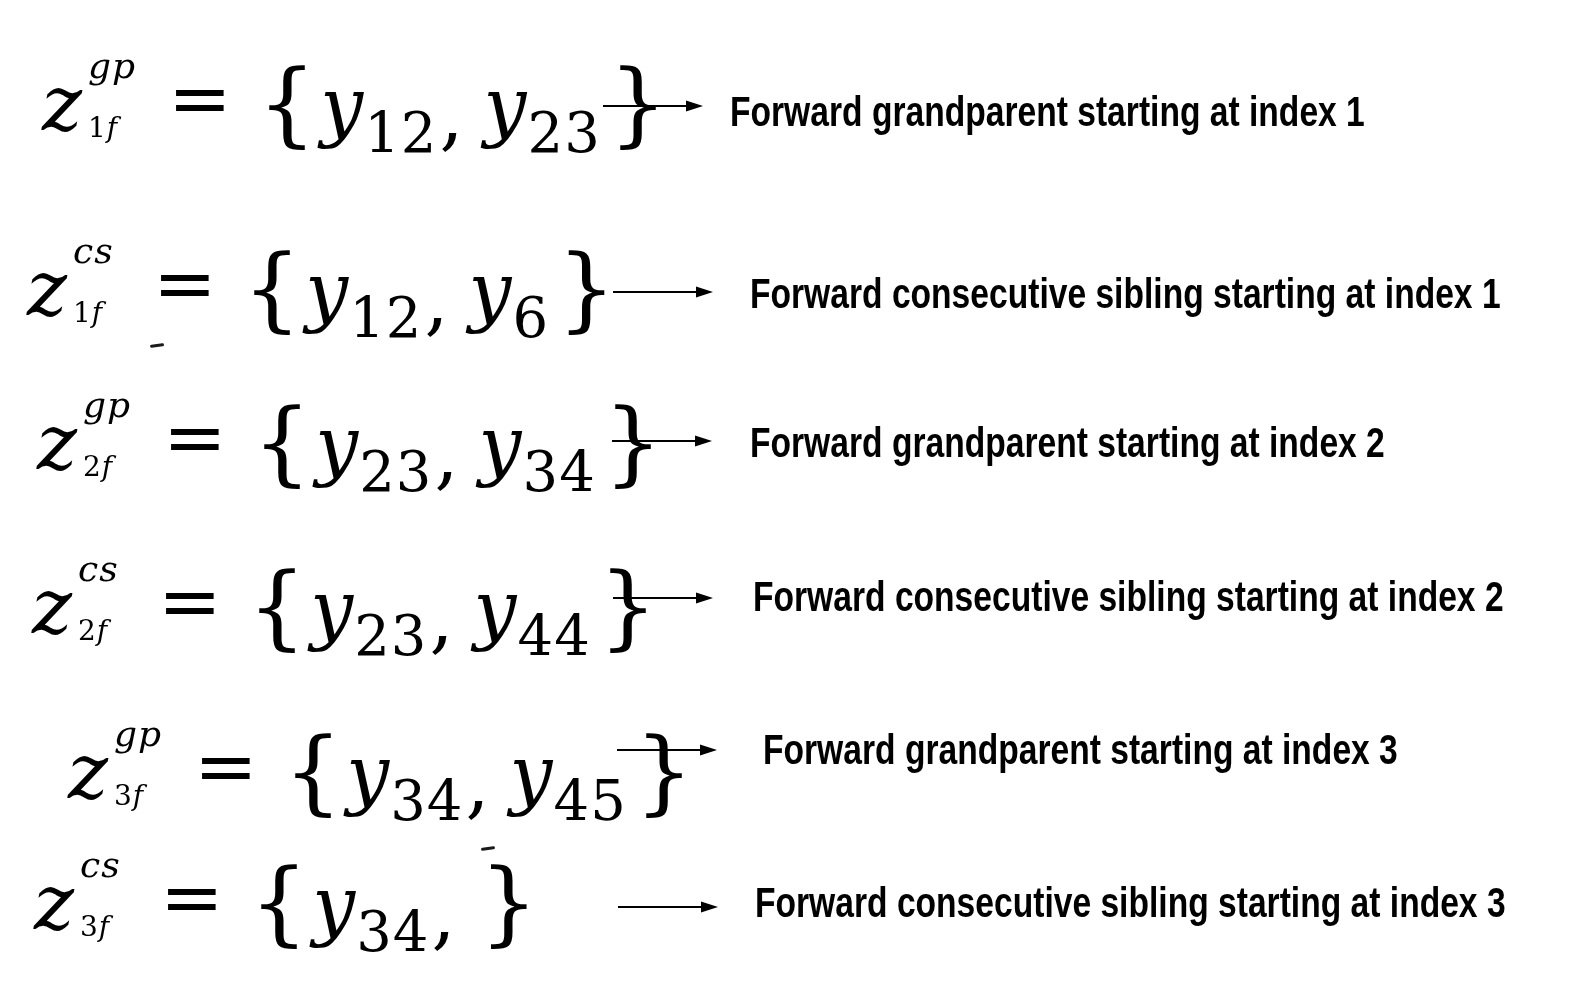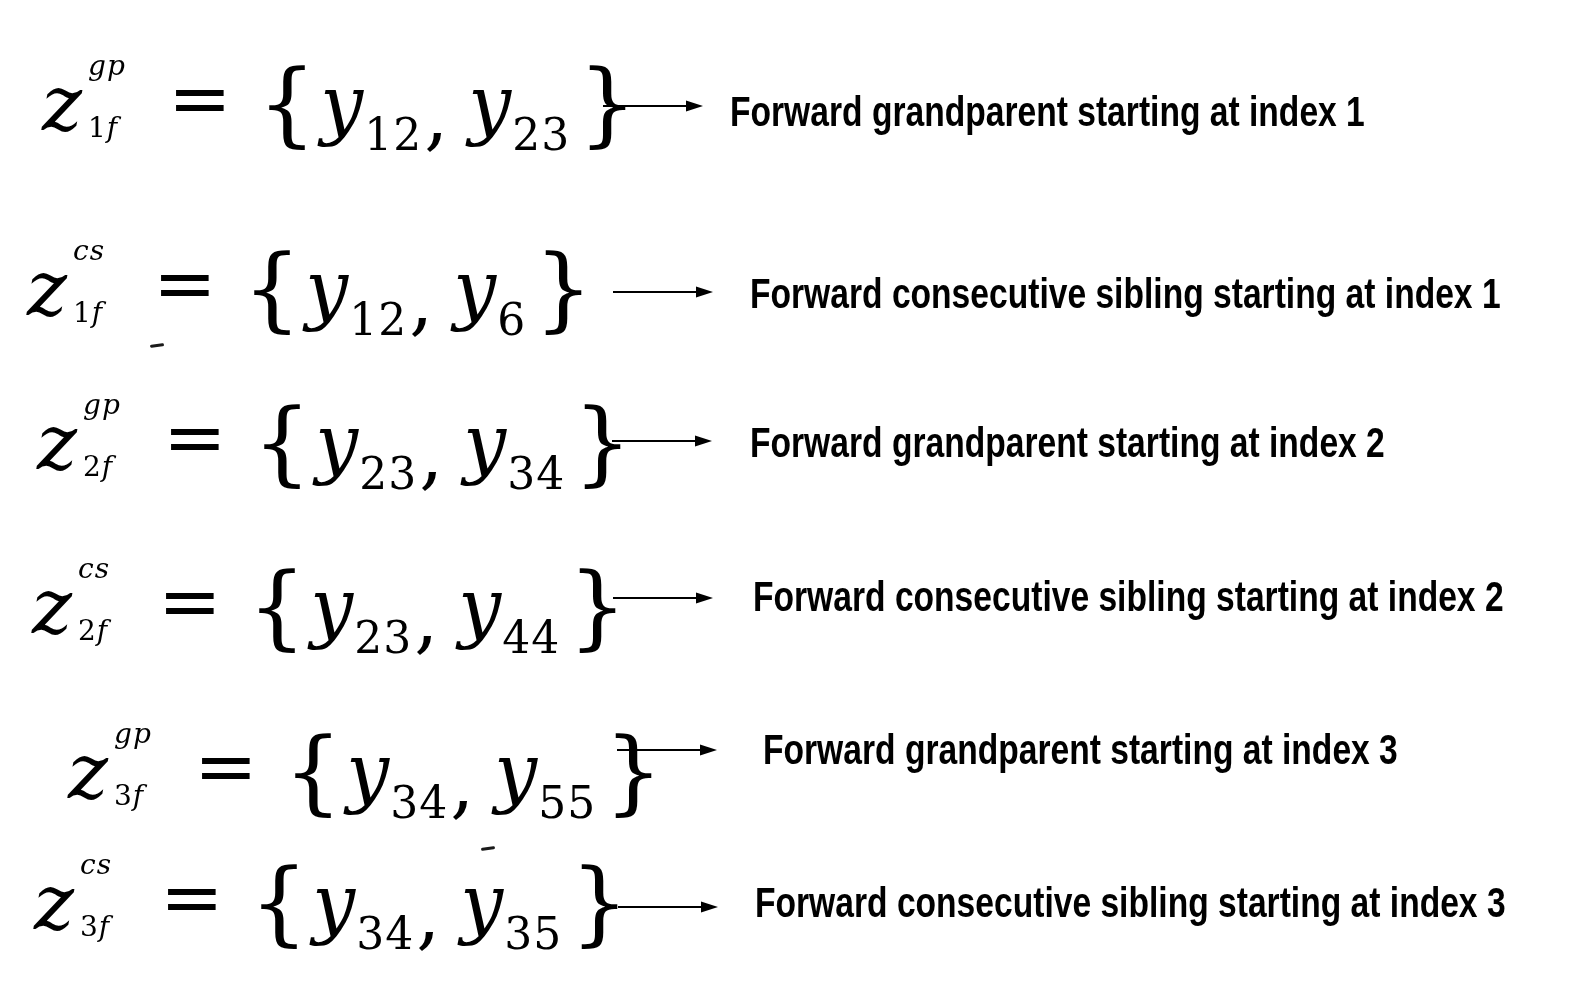--- a/index.html
+++ b/index.html
@@ -11,30 +11,30 @@
   .eq,.arrow,.label{position:absolute;}
   .eq{display:flex;align-items:center;transform:translateY(-50%);white-space:nowrap;
       font-family:"DejaVu Serif",serif;color:#000;}
   .arrow{transform:translateY(-50%);}
   .label{font:700 42px "Liberation Sans",sans-serif;color:#000;white-space:nowrap;
          transform:translateY(-50%) scaleX(0.8);transform-origin:0 50%;letter-spacing:0px;}
 
   
   .zwrap{position:relative;width:94px;height:90px;flex:none;}
   .zbase{position:absolute;left:0;top:9px;font-size:76px;line-height:76px;font-style:italic;}
-  .zsup{position:absolute;left:46px;top:-13px;font-size:28px;line-height:44px;font-style:italic;letter-spacing:1px;}
+  .zsup{position:absolute;left:46px;top:-13px;font-size:36px;line-height:44px;font-style:italic;letter-spacing:1px;}
   .zsub{position:absolute;left:46px;top:49px;font-size:28px;line-height:44px;}
   .zsub .snum{font-style:normal;}
   .zsub .slet{font-style:italic;margin-left:1px;}
   .eqsign{font-size:76px;line-height:76px;font-style:normal;margin:0 26px 0 32px;position:relative;top:-4px;}
   .brace{font-size:92px;line-height:92px;font-style:normal;position:relative;top:2px;display:inline-block;}
   .brace.close{margin-left:8px;}
   .elem{position:relative;top:9px;display:inline-block;margin-left:4px;}
   .ybase{font-size:76px;line-height:76px;font-style:italic;}
-  .msub{font-size:44px;line-height:44px;font-style:normal;vertical-align:-20px;margin-left:1px;letter-spacing:1px;}
+  .msub{font-size:56px;line-height:44px;font-style:normal;vertical-align:-20px;margin-left:1px;letter-spacing:1px;}
   .comma{font-size:76px;line-height:76px;position:relative;top:14px;margin:0 16px 0 2px;}
 
   
   .r1 .eq{left:42px;top:102px}  .r1 .arrow{left:603px;top:106px} .r1 .label{left:730px;top:112px}
   .r2 .eq{left:27px;top:287px}  .r2 .arrow{left:613px;top:292px} .r2 .label{left:750px;top:294px}
   .r3 .eq{left:37px;top:441px}  .r3 .arrow{left:612px;top:441px} .r3 .label{left:750px;top:443px}
   .r4 .eq{left:32px;top:605px}  .r4 .arrow{left:613px;top:598px} .r4 .label{left:753px;top:597px}
   .r5 .eq{left:68px;top:770px}  .r5 .arrow{left:617px;top:750px} .r5 .label{left:763px;top:750px}
   .r6 .eq{left:34px;top:901px}  .r6 .arrow{left:618px;top:907px} .r6 .label{left:755px;top:903px}
 
@@ -138,42 +138,41 @@
     <div class="eq">
       <span class="zwrap">
         <span class="zbase">z</span>
         <span class="zsup">gp</span>
         <span class="zsub"><span class="snum">3</span><span class="slet">f</span></span>
       </span>
       <span class="eqsign">=</span>
       <span class="brace open">{</span>
       <span class="elem"><span class="ybase">y</span><span class="msub">34</span></span>
       <span class="comma">,</span>
-      <span class="elem"><span class="ybase">y</span><span class="msub">55</span></span>
+      <span class="elem"><span class="ybase">y</span><span class="msub">45</span></span>
       <span class="brace close">}</span>
     </div>
     <svg class="arrow" width="100" height="16" viewBox="0 0 100 16">
       <line x1="0" y1="8" x2="85" y2="8" stroke="#000" stroke-width="2.2"></line>
       <polygon points="100,8 83,2.5 83,13.5" fill="#000"></polygon>
     </svg>
     <div class="label">Forward grandparent starting at index 3</div>
   </div>
 
   <div class="row r6">
     <div class="eq">
       <span class="zwrap">
         <span class="zbase">z</span>
         <span class="zsup">cs</span>
         <span class="zsub"><span class="snum">3</span><span class="slet">f</span></span>
       </span>
       <span class="eqsign">=</span>
       <span class="brace open">{</span>
       <span class="elem"><span class="ybase">y</span><span class="msub">34</span></span>
       <span class="comma">,</span>
-      <span class="elem"><span class="ybase">y</span><span class="msub">35</span></span>
       <span class="brace close">}</span>
     </div>
     <svg class="arrow" width="100" height="16" viewBox="0 0 100 16">
       <line x1="0" y1="8" x2="85" y2="8" stroke="#000" stroke-width="2.2"></line>
       <polygon points="100,8 83,2.5 83,13.5" fill="#000"></polygon>
     </svg>
     <div class="label">Forward consecutive sibling starting at index 3</div>
   </div>
 </div>
 

